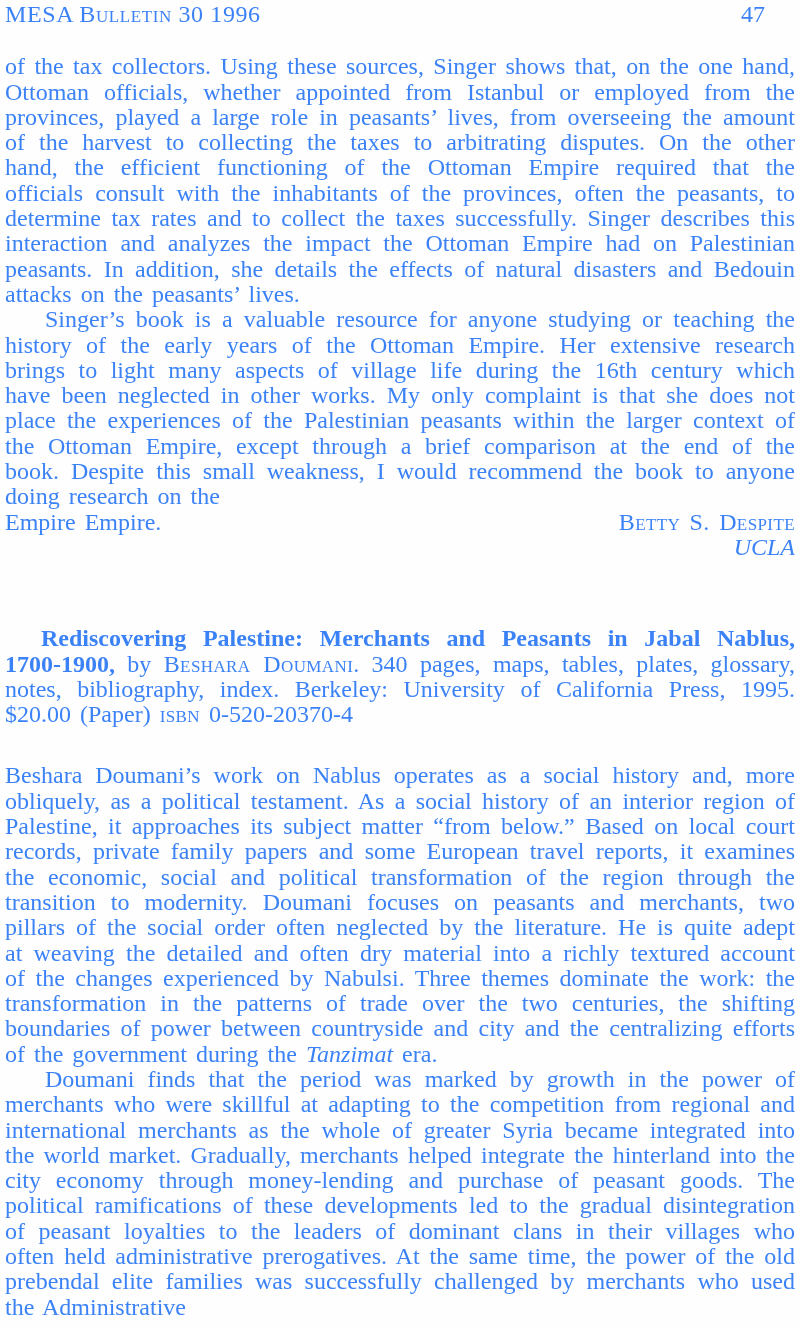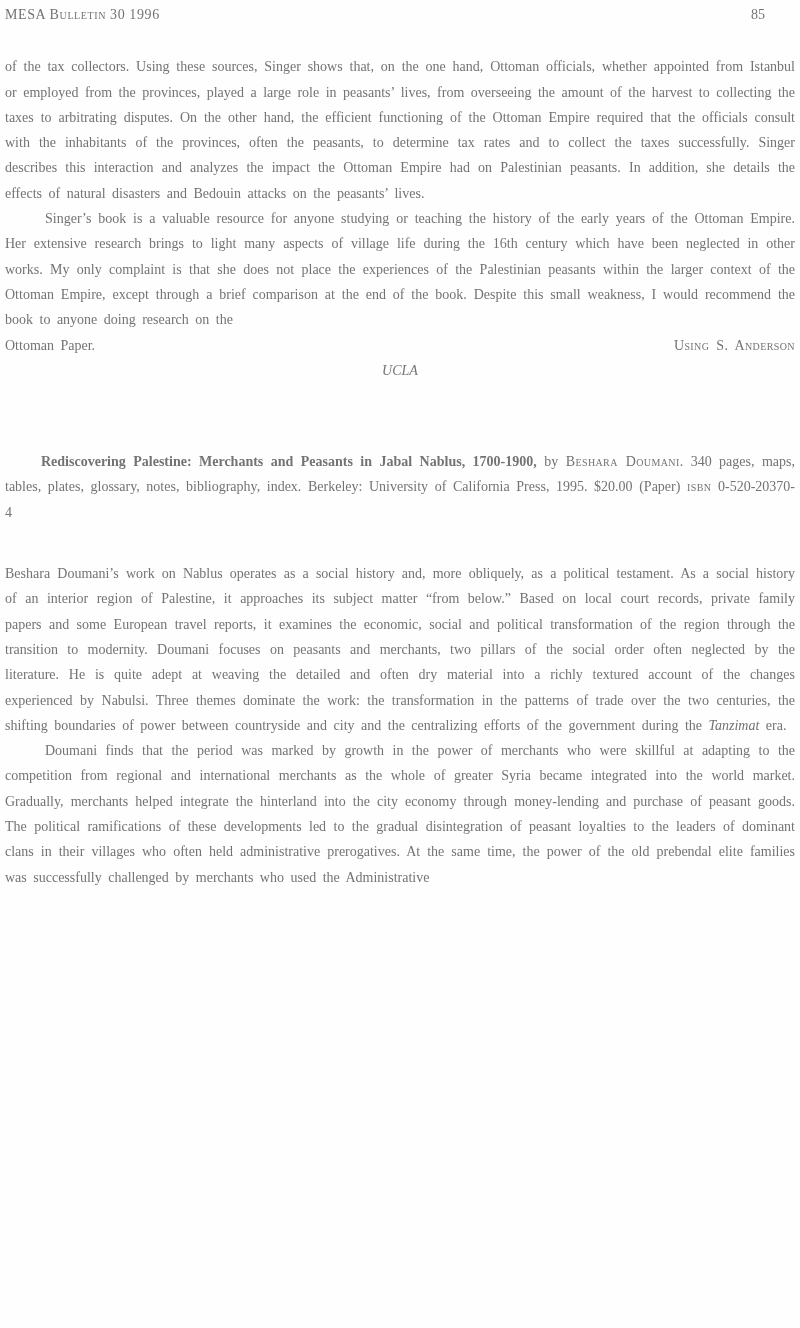--- a/index.html
+++ b/index.html
@@ -2,23 +2,23 @@
 <html><head>
 <meta charset="utf-8">
 <style>
   * { margin: 0; padding: 0; box-sizing: border-box; }
   html, body { background: #ffffff; }
   .page {
     position: relative;
     width: 800px;
     height: 1328px;
     background: #fefefe;
-    color: #737373;
+    color: #3b82f6;
     font-family: "Liberation Serif", "DejaVu Serif", serif;
-    font-size: 14px;
+    font-size: 24px;
     line-height: 25.3px;
     padding: 2px 5px 0 5px;
     overflow: hidden;
   }
   .header {
     display: flex;
     justify-content: space-between;
     align-items: baseline;
     padding-right: 30px;
     margin-bottom: 27px;
@@ -33,50 +33,50 @@
     word-spacing: 3px;
   }
   .indent { text-indent: 40px; }
   .sig-line {
     display: flex;
     justify-content: space-between;
     word-spacing: 3px;
   }
   .reviewer-name { font-variant: small-caps; letter-spacing: 0.4px; }
   .affiliation {
-    text-align: center;
+    text-align: right;
     font-style: italic;
   }
   .review-doumani { margin-top: 66px; }
   .book-heading {
     text-align: justify;
     word-spacing: 3px;
     margin-bottom: 36px;
   }
   .seg-bold { font-weight: bold; margin-left: 36px; }
   .seg-italic { font-style: italic; font-family: Liberation Serif, serif; }
   .seg-smallcaps { font-variant: small-caps; letter-spacing: 0.4px; }
   .seg-normal { }
 </style>
 </head>
 <body>
 
 <div class="page">
 
   <div class="header">
     <span class="journal-title">MESA Bulletin 30 1996</span>
-    <span class="page-number">85</span>
+    <span class="page-number">47</span>
   </div>
 
   <div class="review review-singer">
     <p class="body-para">of the tax collectors.  Using these sources, Singer shows that, on the one hand, Ottoman officials, whether appointed from Istanbul or employed from the provinces, played a large role in peasants’ lives, from overseeing the amount of the harvest to collecting the taxes to arbitrating disputes.  On the other hand, the efficient functioning of the Ottoman Empire required that the officials consult with the inhabitants of the provinces, often the peasants, to determine tax rates and to collect the taxes successfully.  Singer describes this interaction and analyzes the impact the Ottoman Empire had on Palestinian peasants.  In addition, she details the effects of natural disasters and Bedouin attacks on the peasants’ lives.</p>
     <p class="body-para indent">Singer’s book is a valuable resource for anyone studying or teaching the history of the early years of the Ottoman Empire.  Her extensive research brings to light many aspects of village life during the 16th century which have been neglected in other works.  My only complaint is that she does not place the experiences of the Palestinian peasants within the larger context of the Ottoman Empire, except through a brief comparison at the end of the book.  Despite this small weakness, I would recommend the book to anyone doing research on the</p>
     <div class="sig-line">
-      <span>Ottoman Paper.</span>
-      <span class="reviewer-name">Using S. Anderson</span>
+      <span>Empire Empire.</span>
+      <span class="reviewer-name">Betty S. Despite</span>
     </div>
     <div class="affiliation">UCLA</div>
   </div>
 
   <div class="review review-doumani">
     <p class="book-heading"><span class="seg-bold">Rediscovering Palestine: Merchants and Peasants in Jabal Nablus, 1700-1900,</span><span class="seg-normal"> by </span><span class="seg-smallcaps">Beshara Doumani</span><span class="seg-normal">.  340 pages, maps, tables, plates, glossary, notes, bibliography, index. Berkeley: University of California Press, 1995.  $20.00 (Paper) </span><span class="seg-smallcaps">isbn</span><span class="seg-normal"> 0-520-20370-4</span></p>
     <p class="body-para"><span class="seg-normal">Beshara Doumani’s work on Nablus operates as a social history and, more obliquely, as a political testament.  As a social history of an interior region of Palestine, it approaches its subject matter “from below.”  Based on local court records, private family papers and some European travel reports, it examines the economic, social and political transformation of the region through the transition to modernity.  Doumani focuses on peasants and merchants, two pillars of the social order often neglected by the literature.  He is quite adept at weaving the detailed and often dry material into a richly textured account of the changes experienced by Nabulsi.  Three themes dominate the work: the transformation in the patterns of trade over the two centuries, the shifting boundaries of power between countryside and city and the centralizing efforts of the government during the </span><span class="seg-italic">Tanzimat</span><span class="seg-normal"> era.</span></p>
     <p class="body-para indent">Doumani finds that the period was marked by growth in the power of merchants who were skillful at adapting to the competition from regional and international merchants as the whole of greater Syria became integrated into the world market.  Gradually, merchants helped integrate the hinterland into the city economy through money-lending and purchase of peasant goods.  The political ramifications of these developments led to the gradual disintegration of peasant loyalties to the leaders of dominant clans in their villages who often held administrative prerogatives.  At the same time, the power of the old prebendal elite families was successfully challenged by merchants who used the Administrative</p>
   </div>
 

